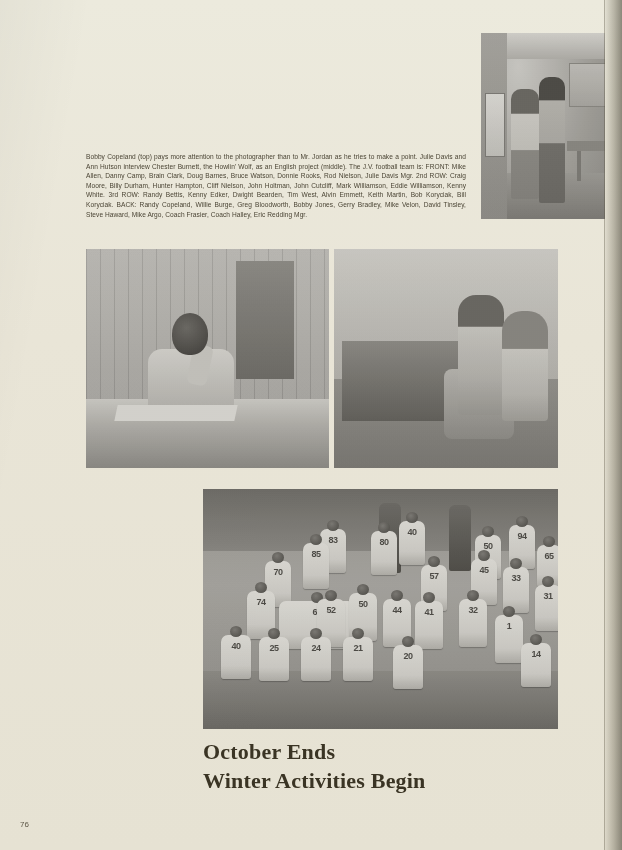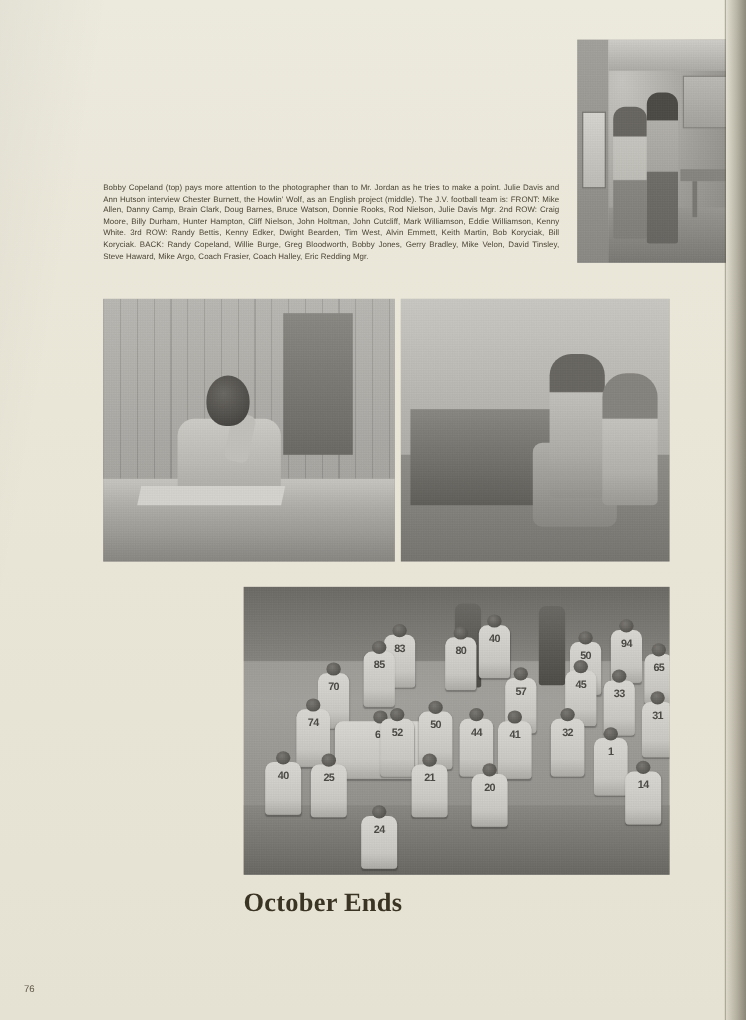--- a/index.html
+++ b/index.html
@@ -375,21 +375,21 @@
     </div>
 
     <div class="player" id="fr0" style="left:18px; top:146px; width:30px; height:44px;">
       <div class="helm"></div>
       <div class="num">40</div>
     </div>
     <div class="player" id="fr1" style="left:56px; top:148px; width:30px; height:44px;">
       <div class="helm"></div>
       <div class="num">25</div>
     </div>
-    <div class="player" id="fr2" style="left:98px; top:148px; width:30px; height:44px;margin-top:43px;">
+    <div class="player" id="fr2" style="left:98px; top:148px; width:30px; height:44px;">
       <div class="helm"></div>
       <div class="num">24</div>
     </div>
     <div class="player" id="fr3" style="left:140px; top:148px; width:30px; height:44px;">
       <div class="helm"></div>
       <div class="num">21</div>
     </div>
     <div class="player" id="fr4" style="left:190px; top:156px; width:30px; height:44px;">
       <div class="helm"></div>
       <div class="num">20</div>
@@ -397,19 +397,20 @@
     <div class="player" id="fr5" style="left:318px; top:154px; width:30px; height:44px;">
       <div class="helm"></div>
       <div class="num">14</div>
     </div>
 
     <div class="grain"></div>
   </div>
 
   <div id="headline">
     <div class="l1">October Ends</div>
+    <div class="l2">Winter Activities Begin</div>
   </div>
 
   <div id="page-number">76</div>
 
   <div id="gutter-line"></div>
   <div id="gutter"></div>
 </div>
 
 </body></html>

